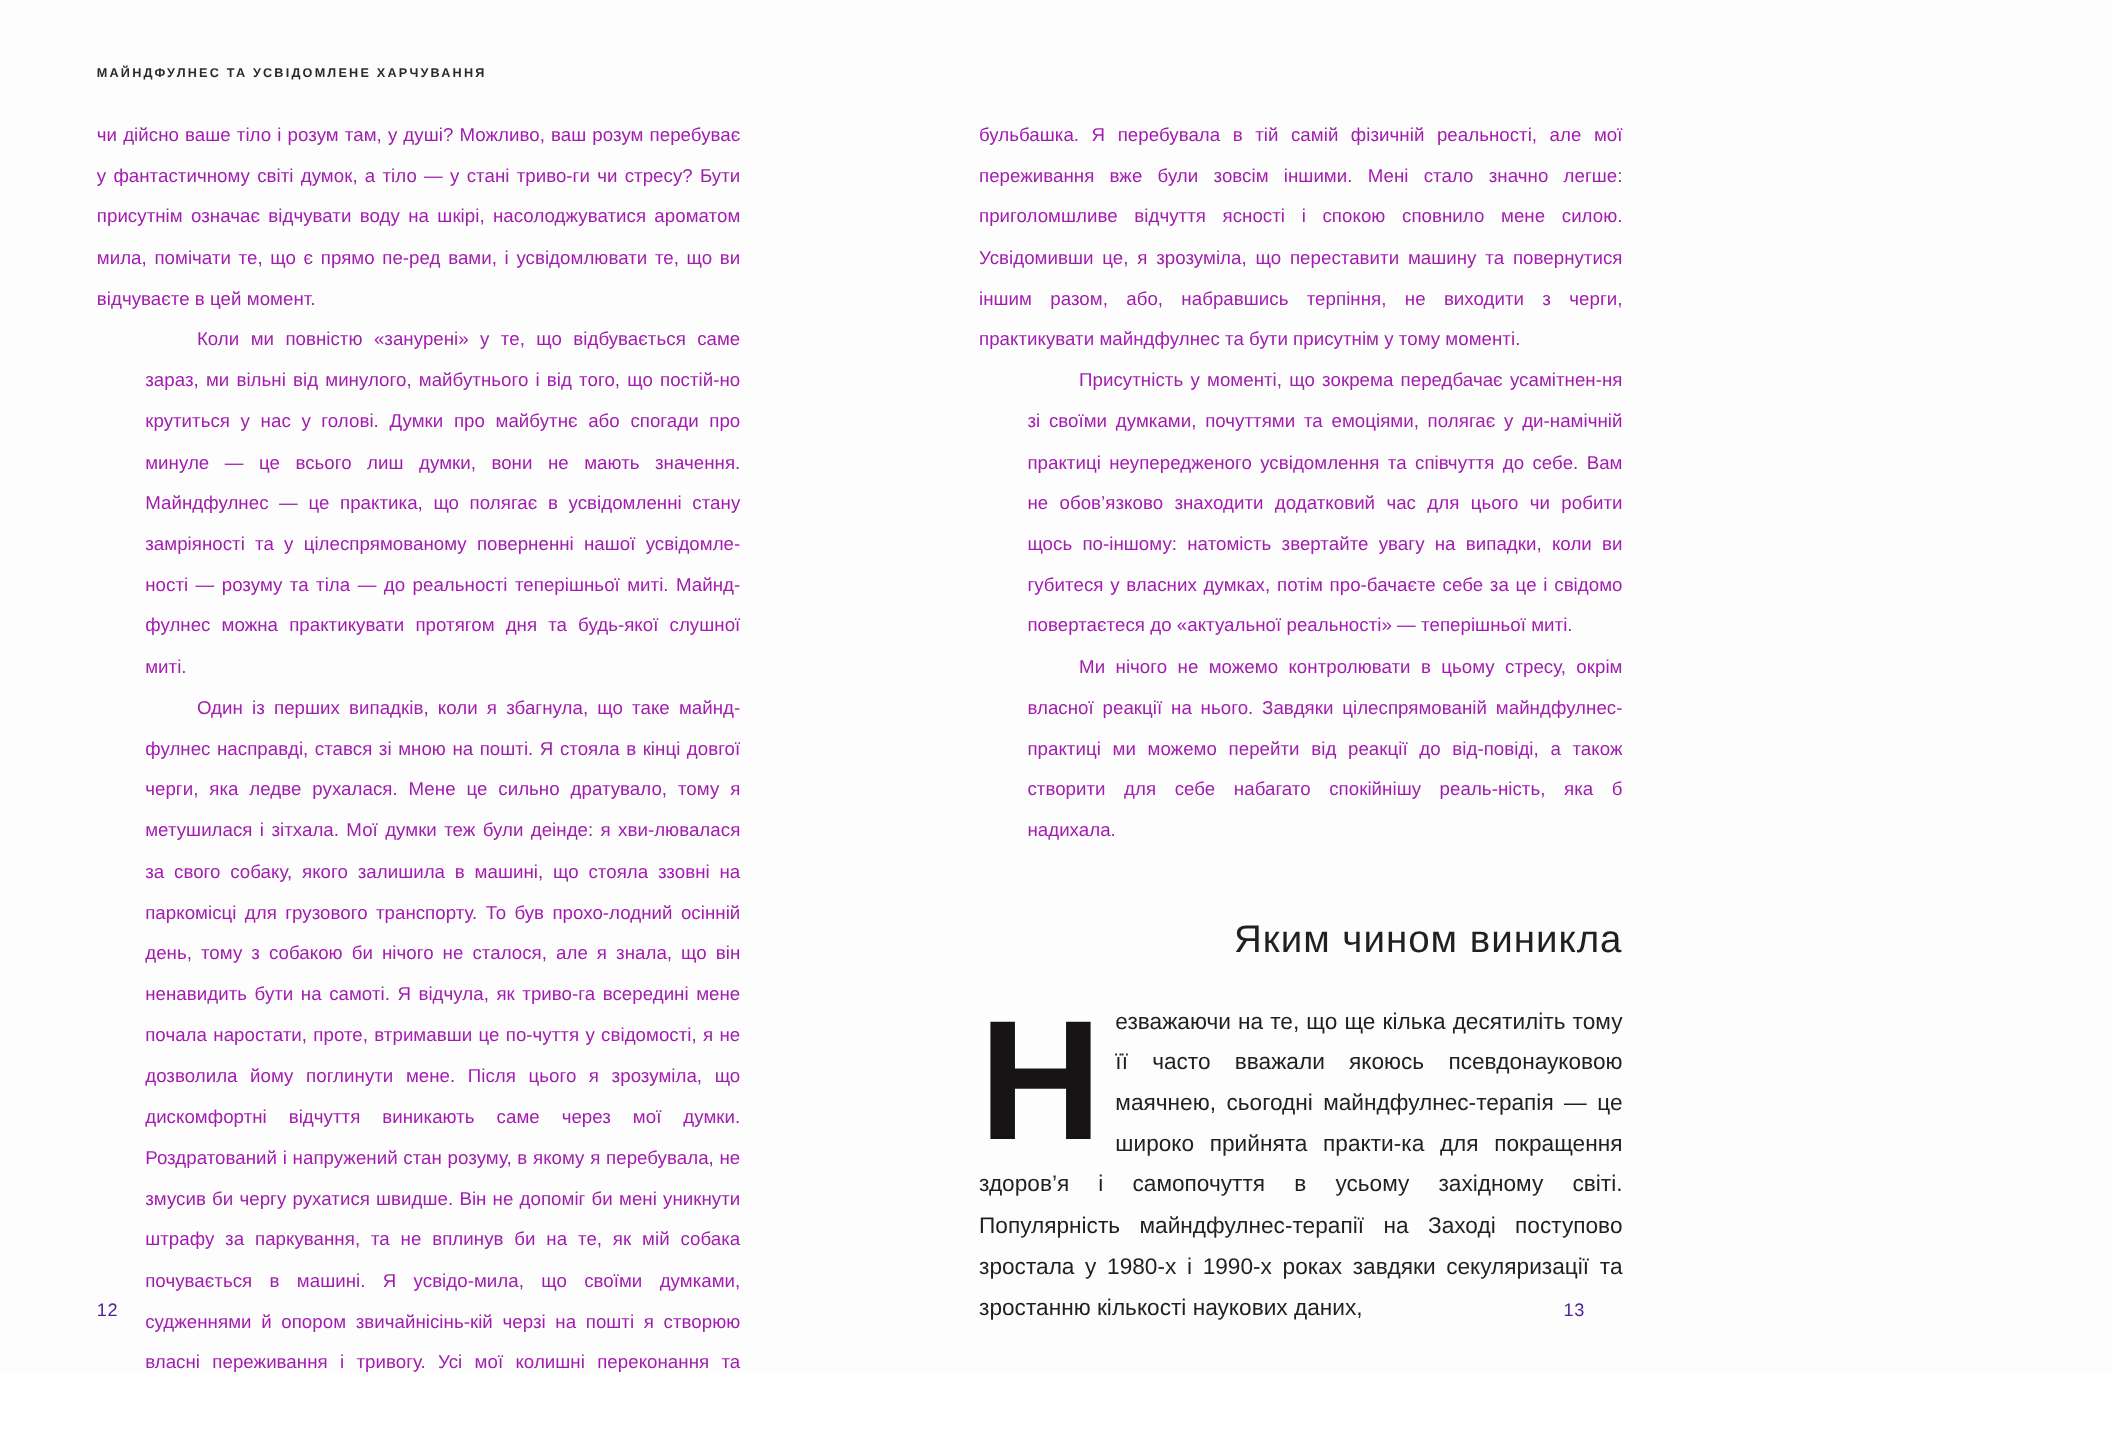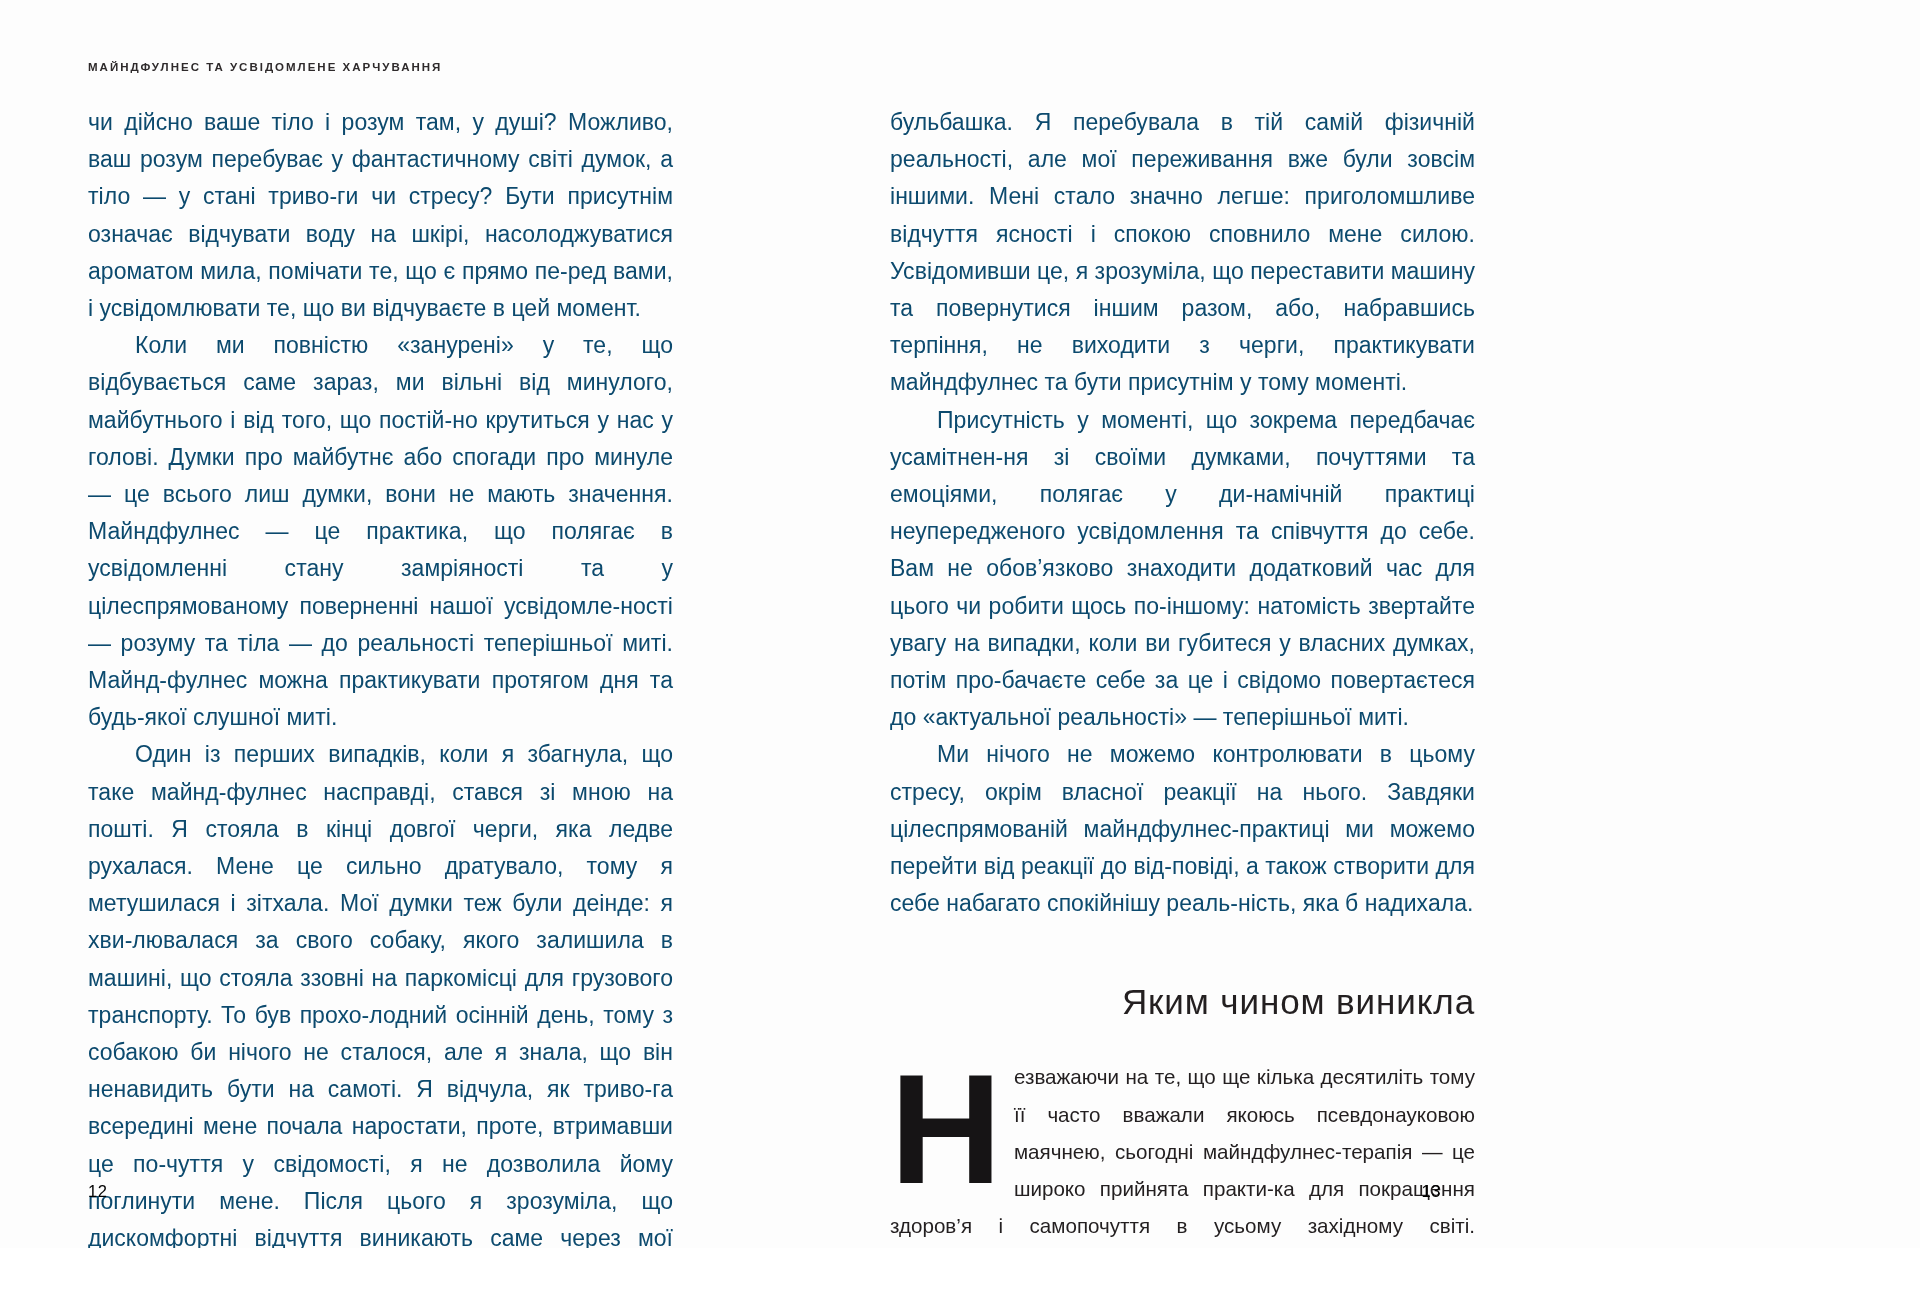--- a/index.html
+++ b/index.html
@@ -34,29 +34,29 @@
   .column {
     position: absolute;
     top: 104px;
     width: 585px;
   }
   .column.left  { left: 88px; }
   .column.right { left: 890px; }
 
   .para {
     margin: 0;
-    font-size: 23px;
+    font-size: 17px;
     line-height: 37.2px;
     letter-spacing: 0.03px;
-    color: #0c4a6e;
+    color: #a21caf;
     text-align: justify;
     text-justify: inter-word;
     hyphens: none;
   }
-  .para.indent { text-indent: 47px; }
+  .para.indent { text-indent: 47px; margin-left: 44px; }
   .para.first  { text-indent: 0; }
 
   
   .section-heading {
     margin: 58px 0 0 0;
     font-size: 35px;
     line-height: 44px;
     font-weight: 300;
     letter-spacing: 0.9px;
     color: #231f20;
@@ -86,21 +86,21 @@
     color: #161415;
     letter-spacing: -2px;
   }
 
   
   .folio {
     position: absolute;
     bottom: 47px;
     font-size: 16.5px;
     letter-spacing: 0.6px;
-    color: #000000;
+    color: #4c1d95;
   }
   .folio.left  { left: 88px; }
   .folio.right { right: 479px; }
 </style>
 </head>
 <body>
 
 <div class="page">
 
   <div class="running-head">Майндфулнес та усвідомлене харчування</div>

